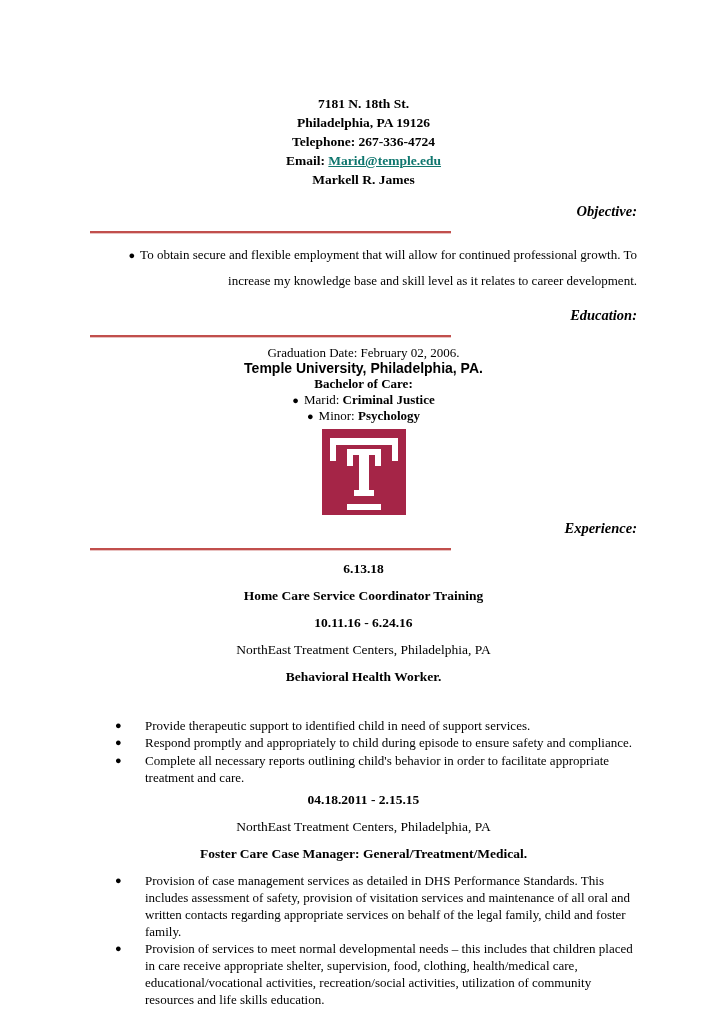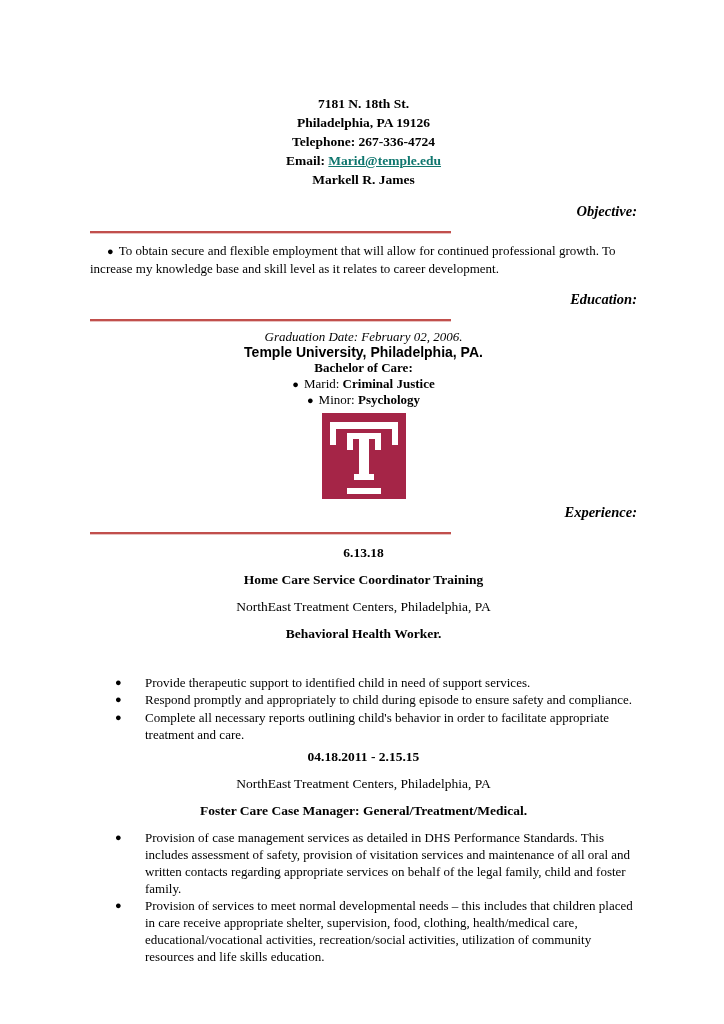--- a/index.html
+++ b/index.html
@@ -18,26 +18,26 @@
   .email-link { color:#0f766e; text-decoration:underline; font-weight:700; cursor:pointer; }
 
   
   .sec-heading { margin:0; font-size:14.5px; font-style:italic; font-weight:700; font-family:"Liberation Serif", serif;text-align:right; }
   .objective-sec .sec-heading { margin-top:14px; }
   .education-sec .sec-heading { margin-top:13px; }
   .experience-sec .sec-heading { margin-top:5px; }
   .rule { width:361px; height:2px; background:#C14F4C; margin-top:11px; box-shadow:0 1px 0 rgba(193,79,76,0.35); }
 
   
-  .objective-text { margin:9px 0 0 0; line-height:18px; text-indent:17px; }
+  .objective-text { margin:9px 0 0 0; line-height:26px; text-indent:17px;text-align:right; }
   .inline-bullet { margin-right:5px; font-size:11px; }
 
   
   .edu-block { text-align:center; margin-top:8px; line-height:15.5px; }
-  .italic { font-style:italic; }
+  .italic { }
   .bold { font-weight:700; }
   .edu-school { font-family:"Liberation Sans", sans-serif; font-weight:700; font-size:14px;text-align:center; }
   .edu-bullet { margin-right:5px; font-size:11px; }
   .temple-logo { display:block; margin:4px auto 0 auto; }
 
   
   .xp-line { text-align:center; line-height:17px; margin-top:10px; font-size:13.5px; }
   .xp-line.after-list { margin-top:4px; }
 
   .duty-list { list-style:none; margin:32px 0 0 0; padding:0 0 0 55px; line-height:17.5px; }
@@ -91,20 +91,21 @@
     </div>
   </section>
 
   <section class="experience-sec">
     <h2 class="sec-heading">Experience:</h2>
     <div class="rule"></div>
 
     <div class="xp-line bold">6.13.18</div>
     <div class="xp-line bold">Home Care Service Coordinator Training</div>
 
+    <div class="xp-line bold">10.11.16 - 6.24.16</div>
     <div class="xp-line">NorthEast Treatment Centers, Philadelphia, PA</div>
     <div class="xp-line bold">Behavioral Health Worker.</div>
 
     <ul class="duty-list">
       <li><span class="li-bullet">●</span><span>Provide therapeutic support to identified child in need of support services.</span></li>
       <li><span class="li-bullet">●</span><span>Respond promptly and appropriately to child during episode to ensure safety and compliance.</span></li>
       <li><span class="li-bullet">●</span><span>Complete all necessary reports outlining child's behavior in order to facilitate appropriate treatment and care.</span></li>
     </ul>
 
     <div class="xp-line bold after-list">04.18.2011 - 2.15.15</div>

